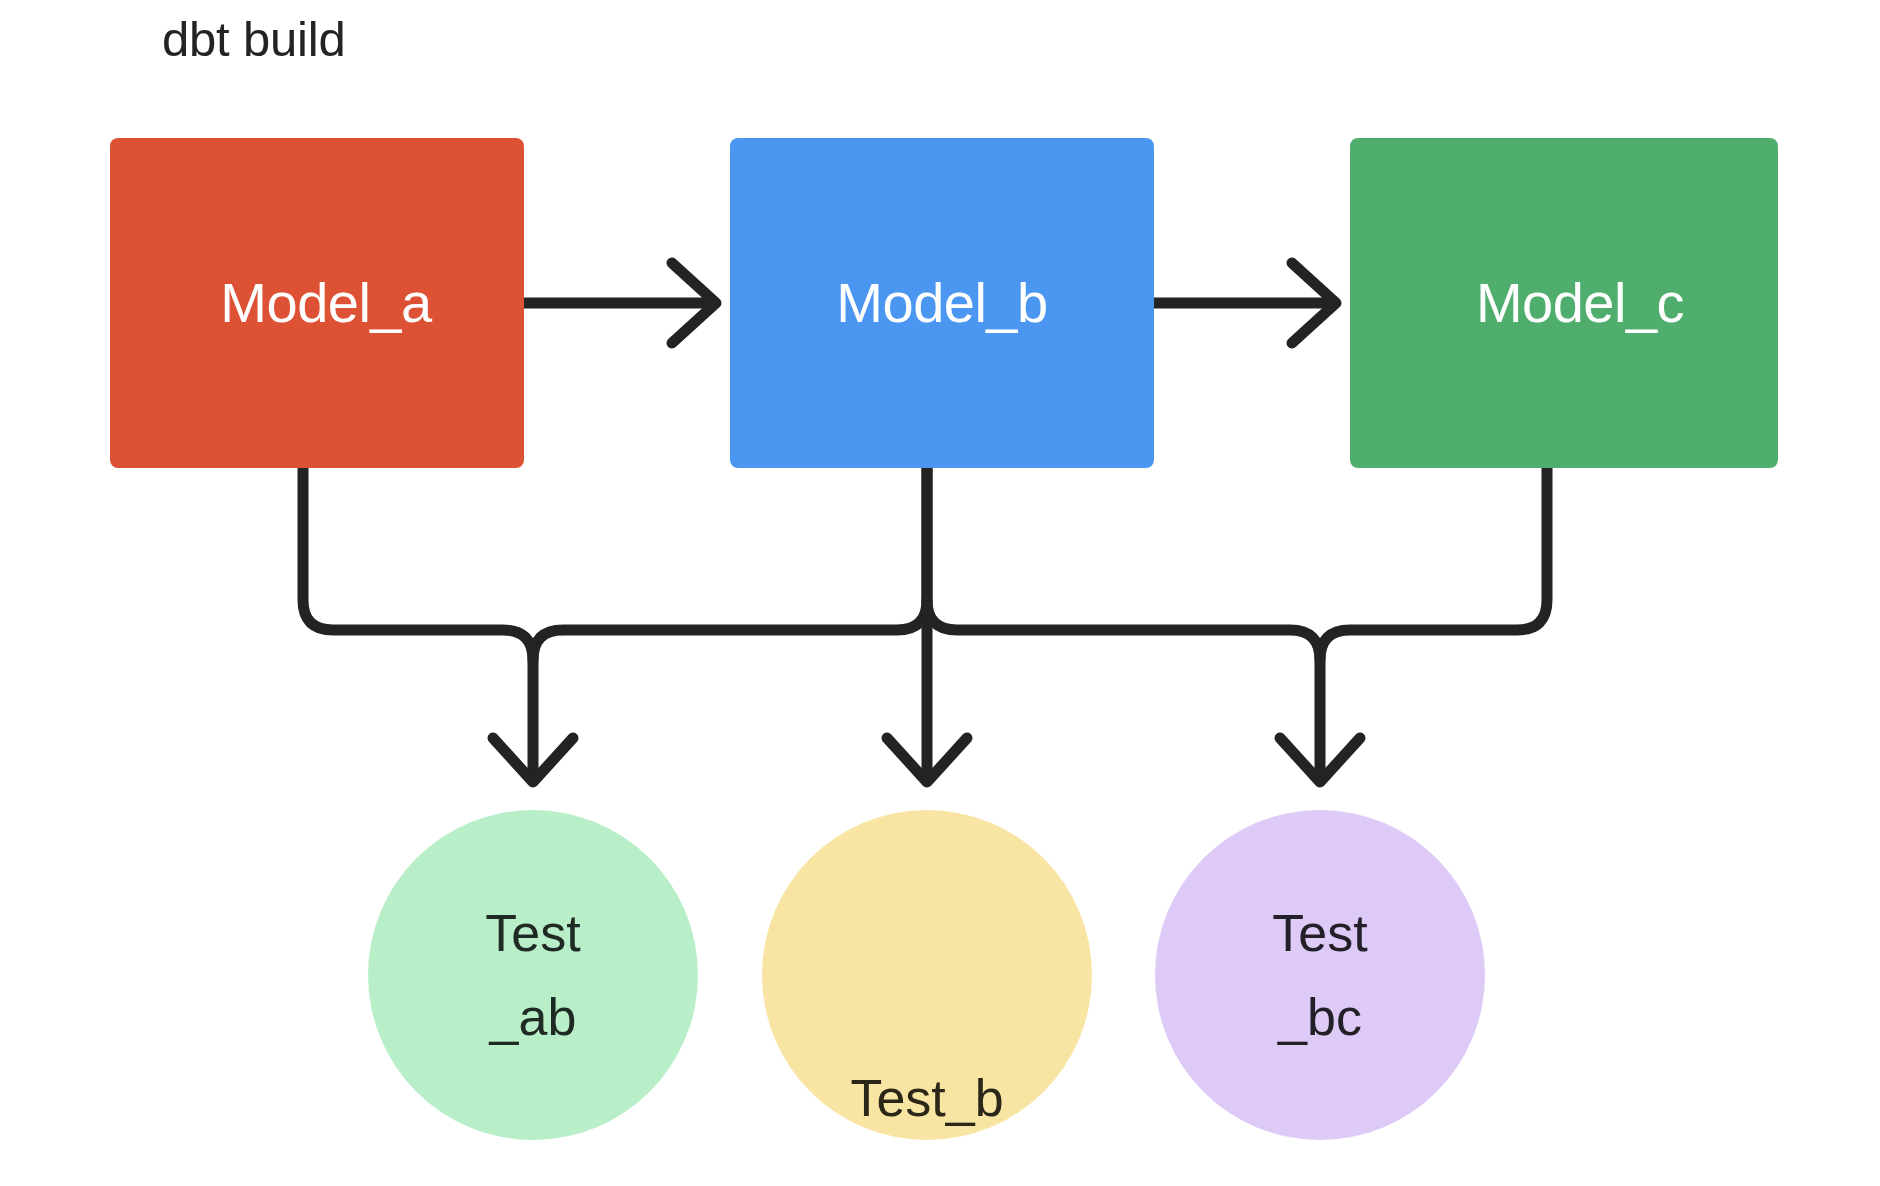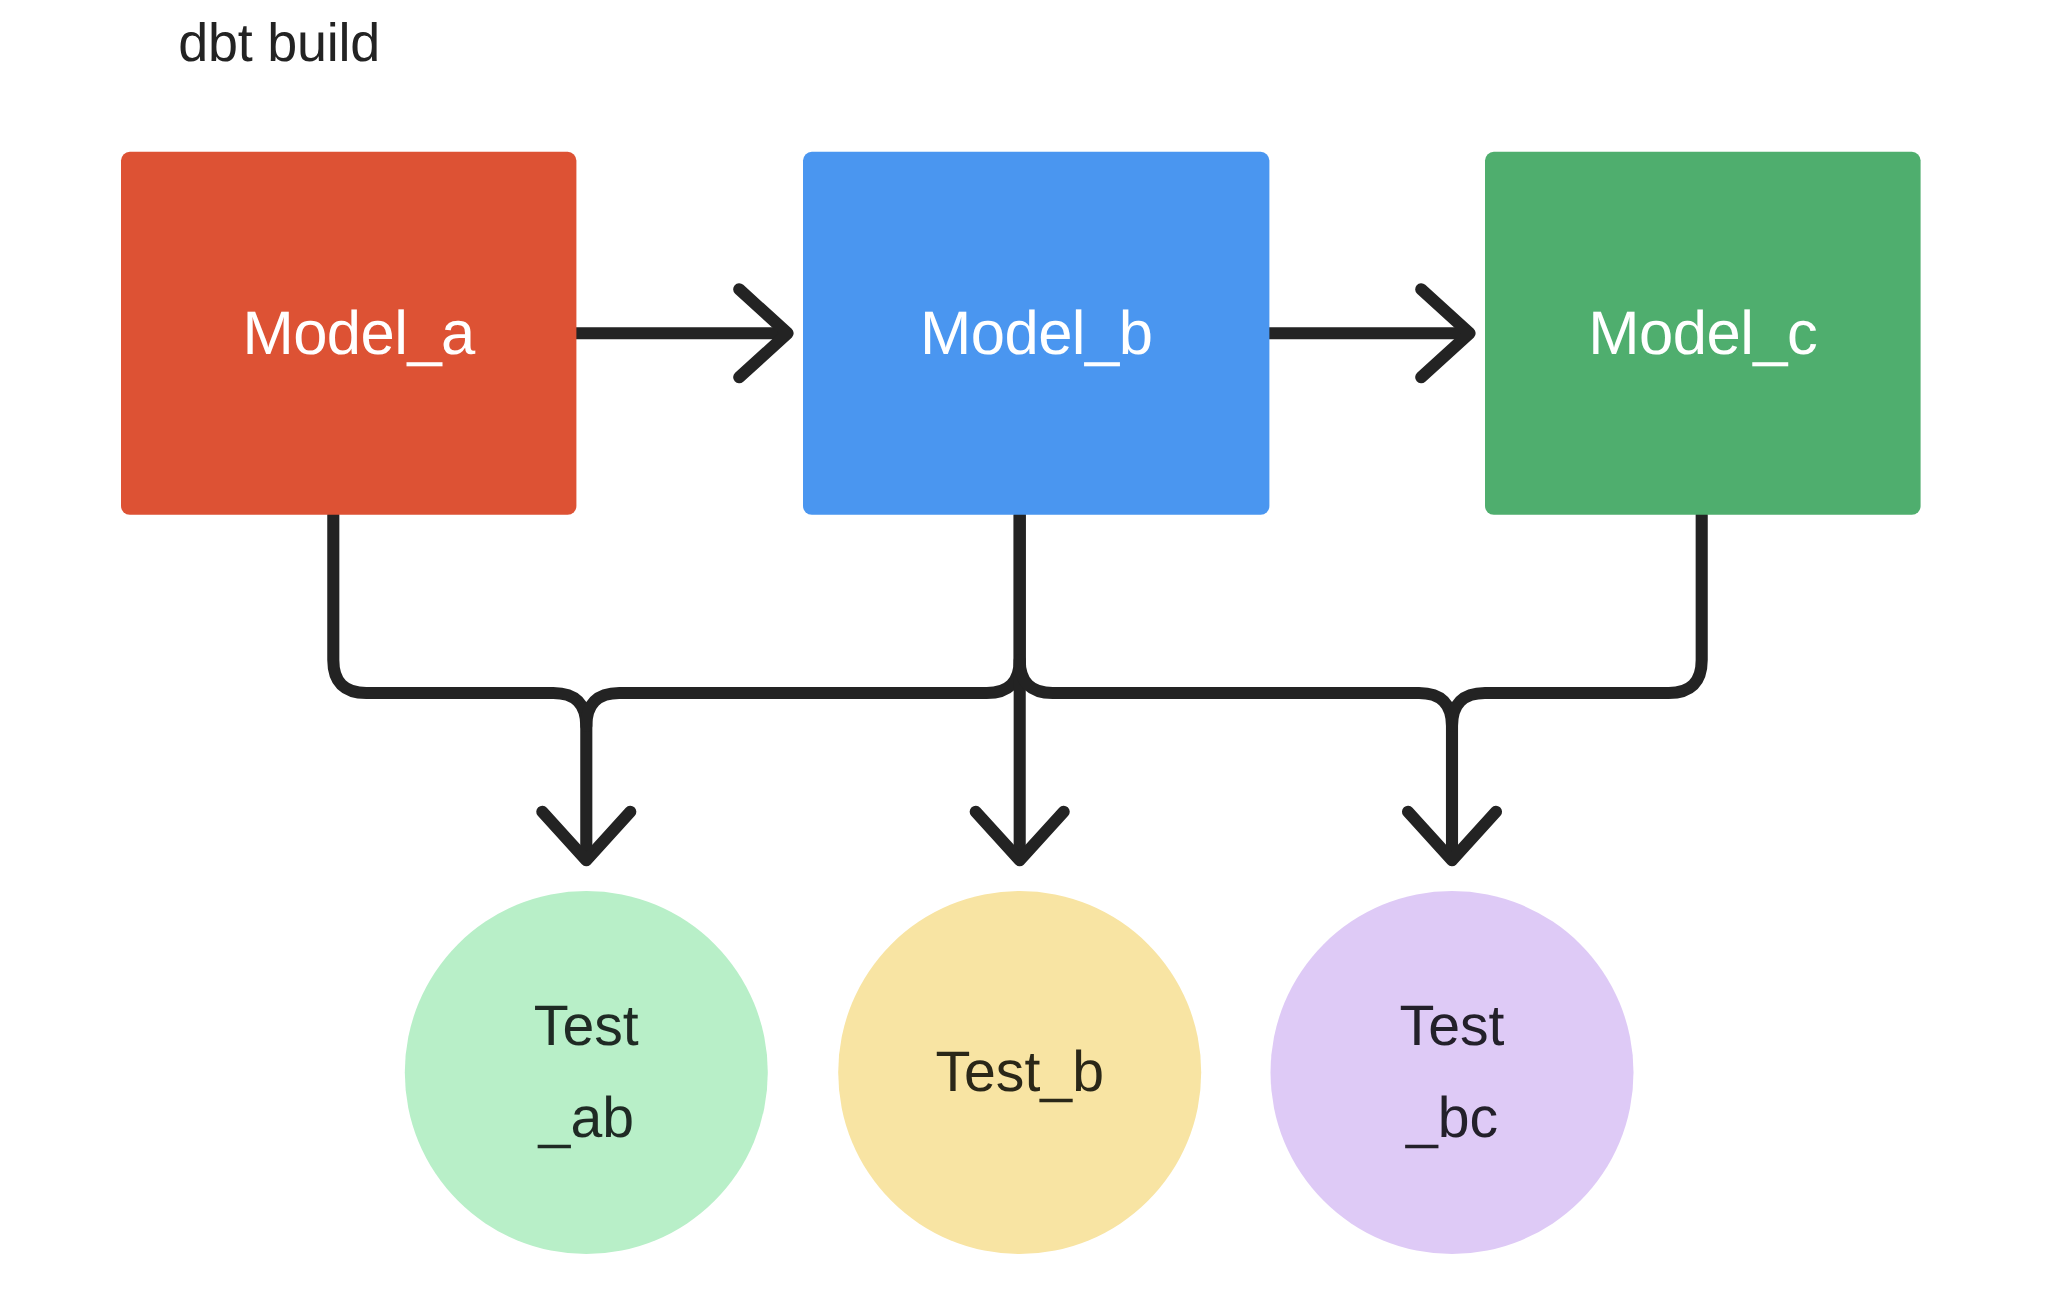--- a/index.html
+++ b/index.html
@@ -62,29 +62,29 @@
       <polyline points="1280,738 1320,782 1360,738"></polyline>
     </g>
   </svg>
 
   <div class="node-box" id="node-model_a" style="left: 110px; top: 138px; width: 396px; height: 330px; background: rgb(221, 82, 52); color: rgb(255, 255, 255); padding-left: 18px;">
     <span class="lbl">Model_a</span>
   </div>
   <div class="node-box" id="node-model_b" style="left: 730px; top: 138px; width: 424px; height: 330px; background: rgb(74, 150, 240); color: rgb(255, 255, 255);">
     <span class="lbl">Model_b</span>
   </div>
-  <div class="node-box" id="node-model_c" style="left: 1350px; top: 138px; width: 396px; height: 330px; background: rgb(79, 174, 110); color: rgb(255, 255, 255);">
+  <div class="node-box" id="node-model_c" style="left: 1350px; top: 138px; width: 396px; height: 330px; background: rgb(79, 174, 110); color: rgb(255, 255, 255); padding-left: 32px;">
     <span class="lbl">Model_c</span>
   </div>
 
   <div class="node-circle" id="node-test_ab" style="left: 368px; top: 810px; width: 330px; height: 330px; background: rgb(184, 239, 200); color: rgb(31, 42, 36);">
     <span class="lbl">Test
 _ab</span>
   </div>
-  <div class="node-circle" id="node-test_b" style="left: 762px; top: 810px; width: 330px; height: 330px; background: rgb(248, 228, 163); color: rgb(42, 39, 24);">
+  <div class="node-circle" id="node-test_b" style="left: 762px; top: 810px; width: 330px; height: 330px; background: rgb(248, 228, 163); color: rgb(42, 39, 24); align-items: flex-end;">
     <span class="lbl">Test_b</span>
   </div>
   <div class="node-circle" id="node-test_bc" style="left: 1155px; top: 810px; width: 330px; height: 330px; background: rgb(222, 202, 246); color: rgb(35, 32, 42);">
     <span class="lbl">Test
 _bc</span>
   </div>
 
 </div>
 
 </body></html>

